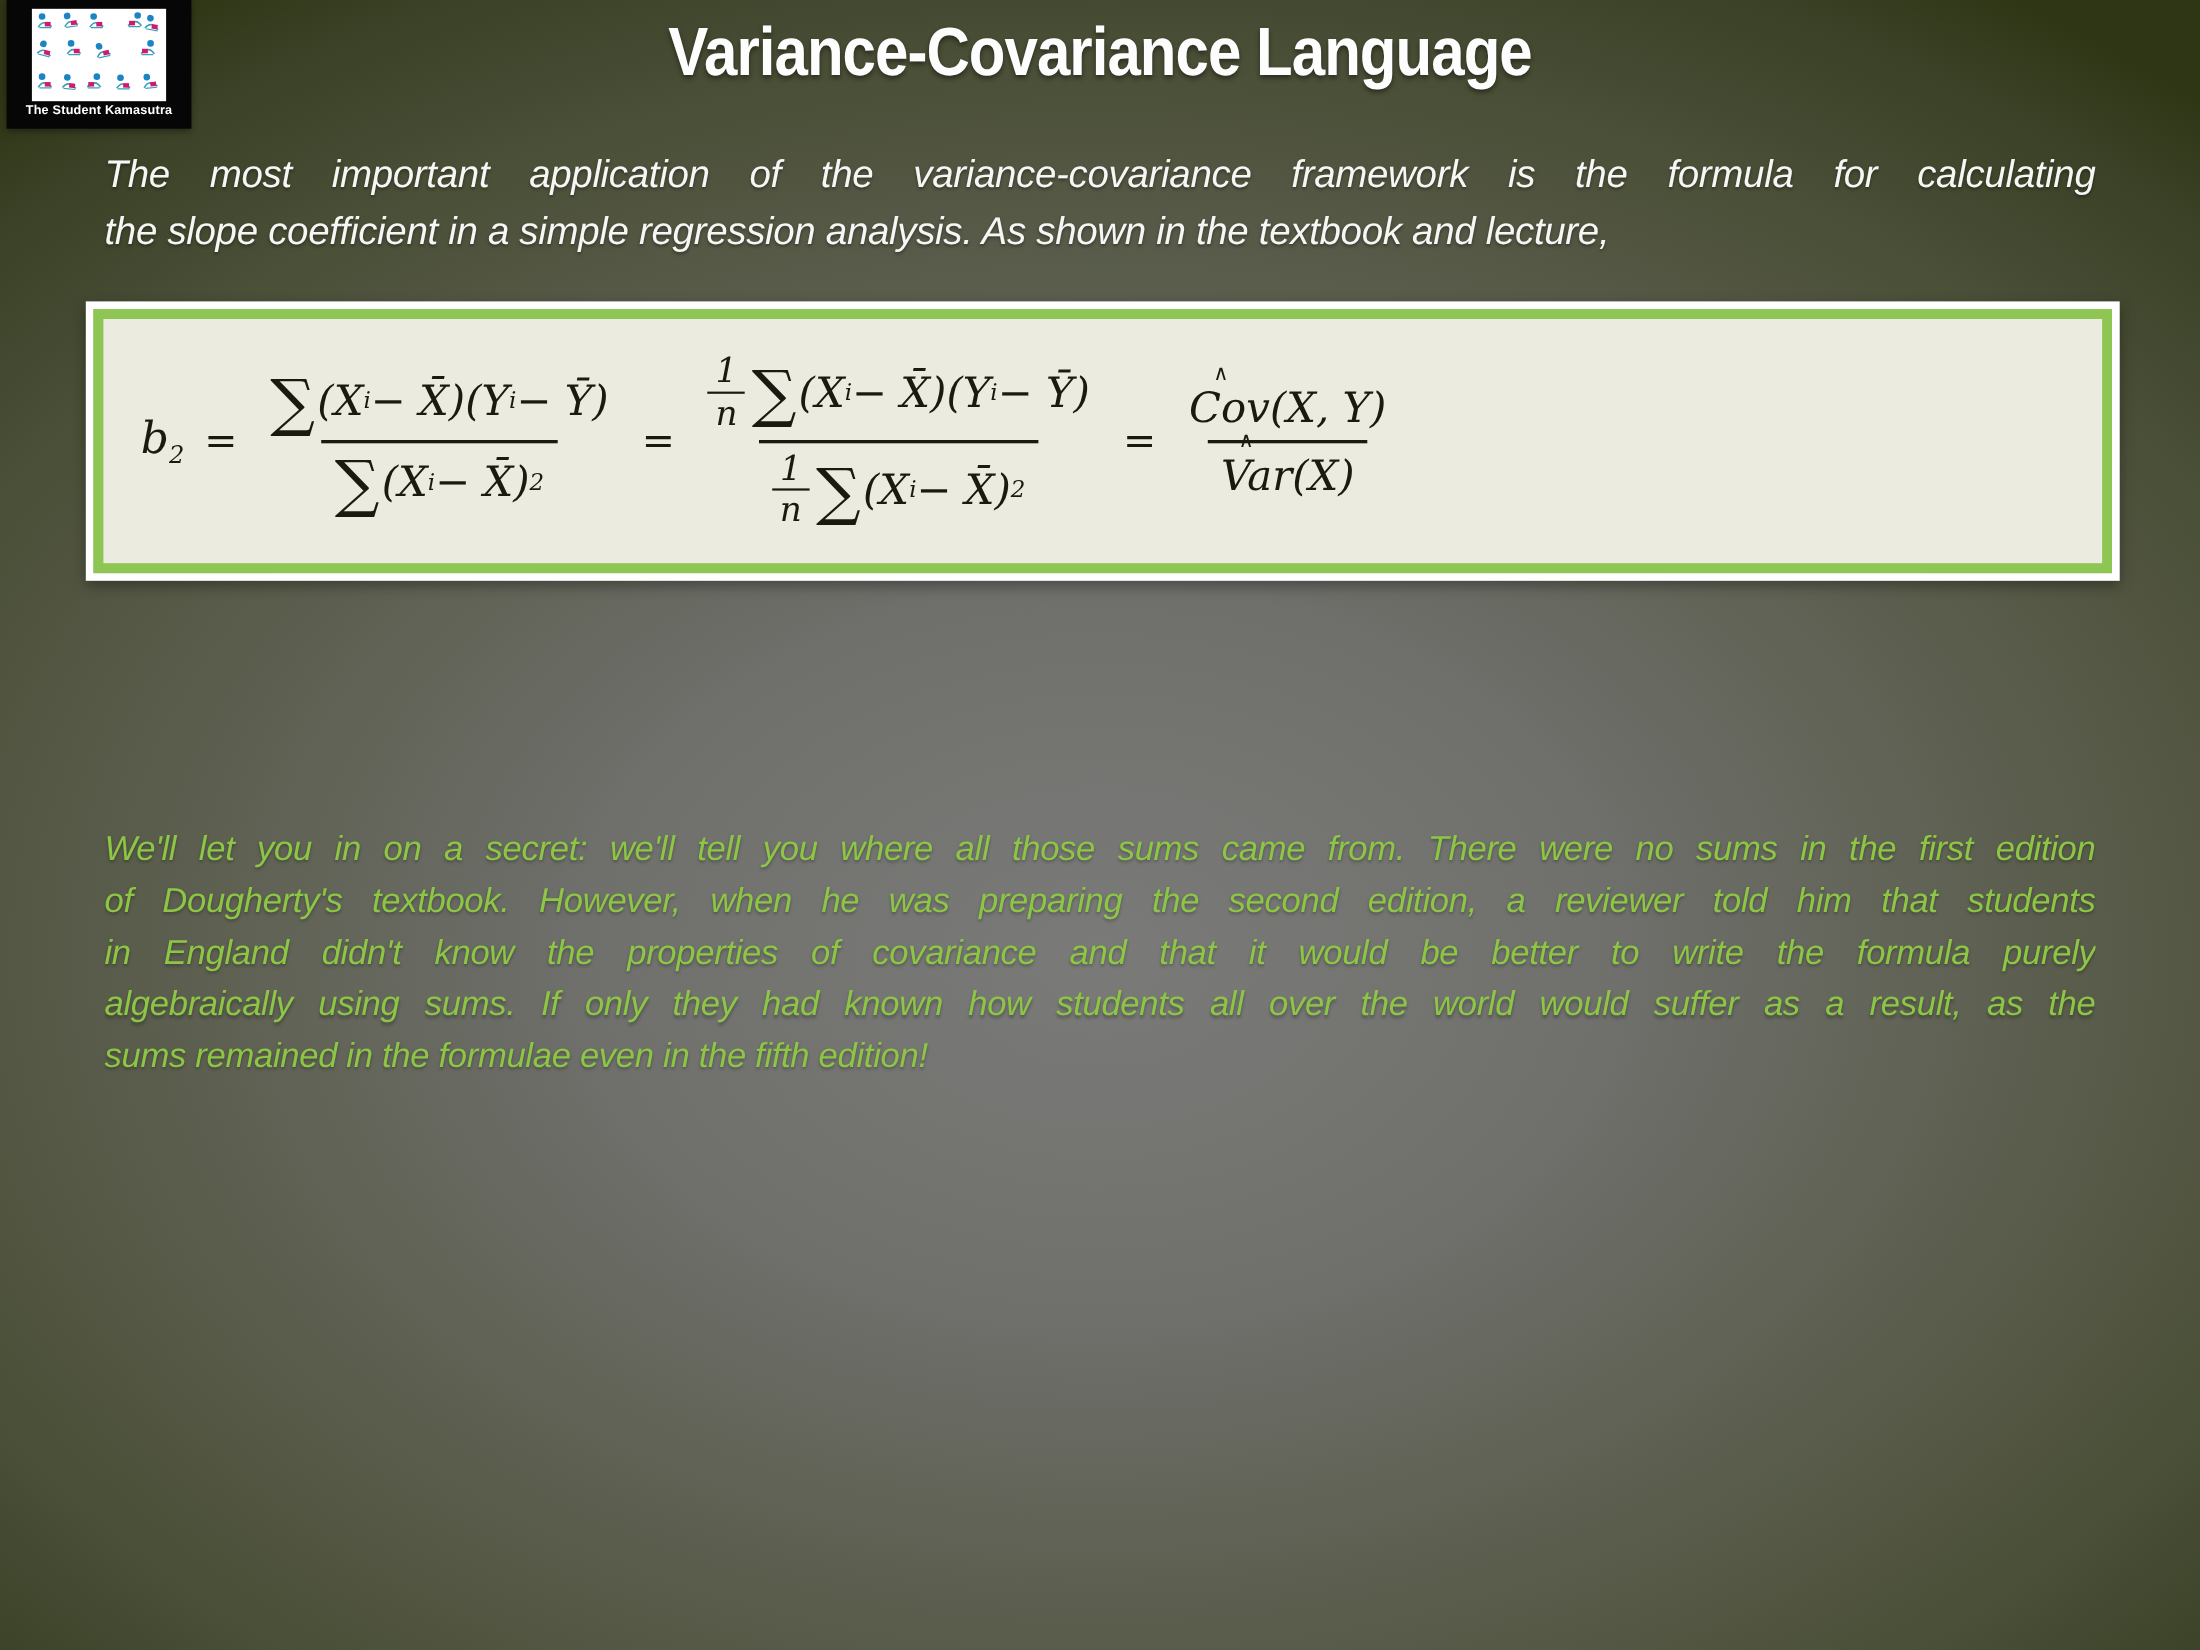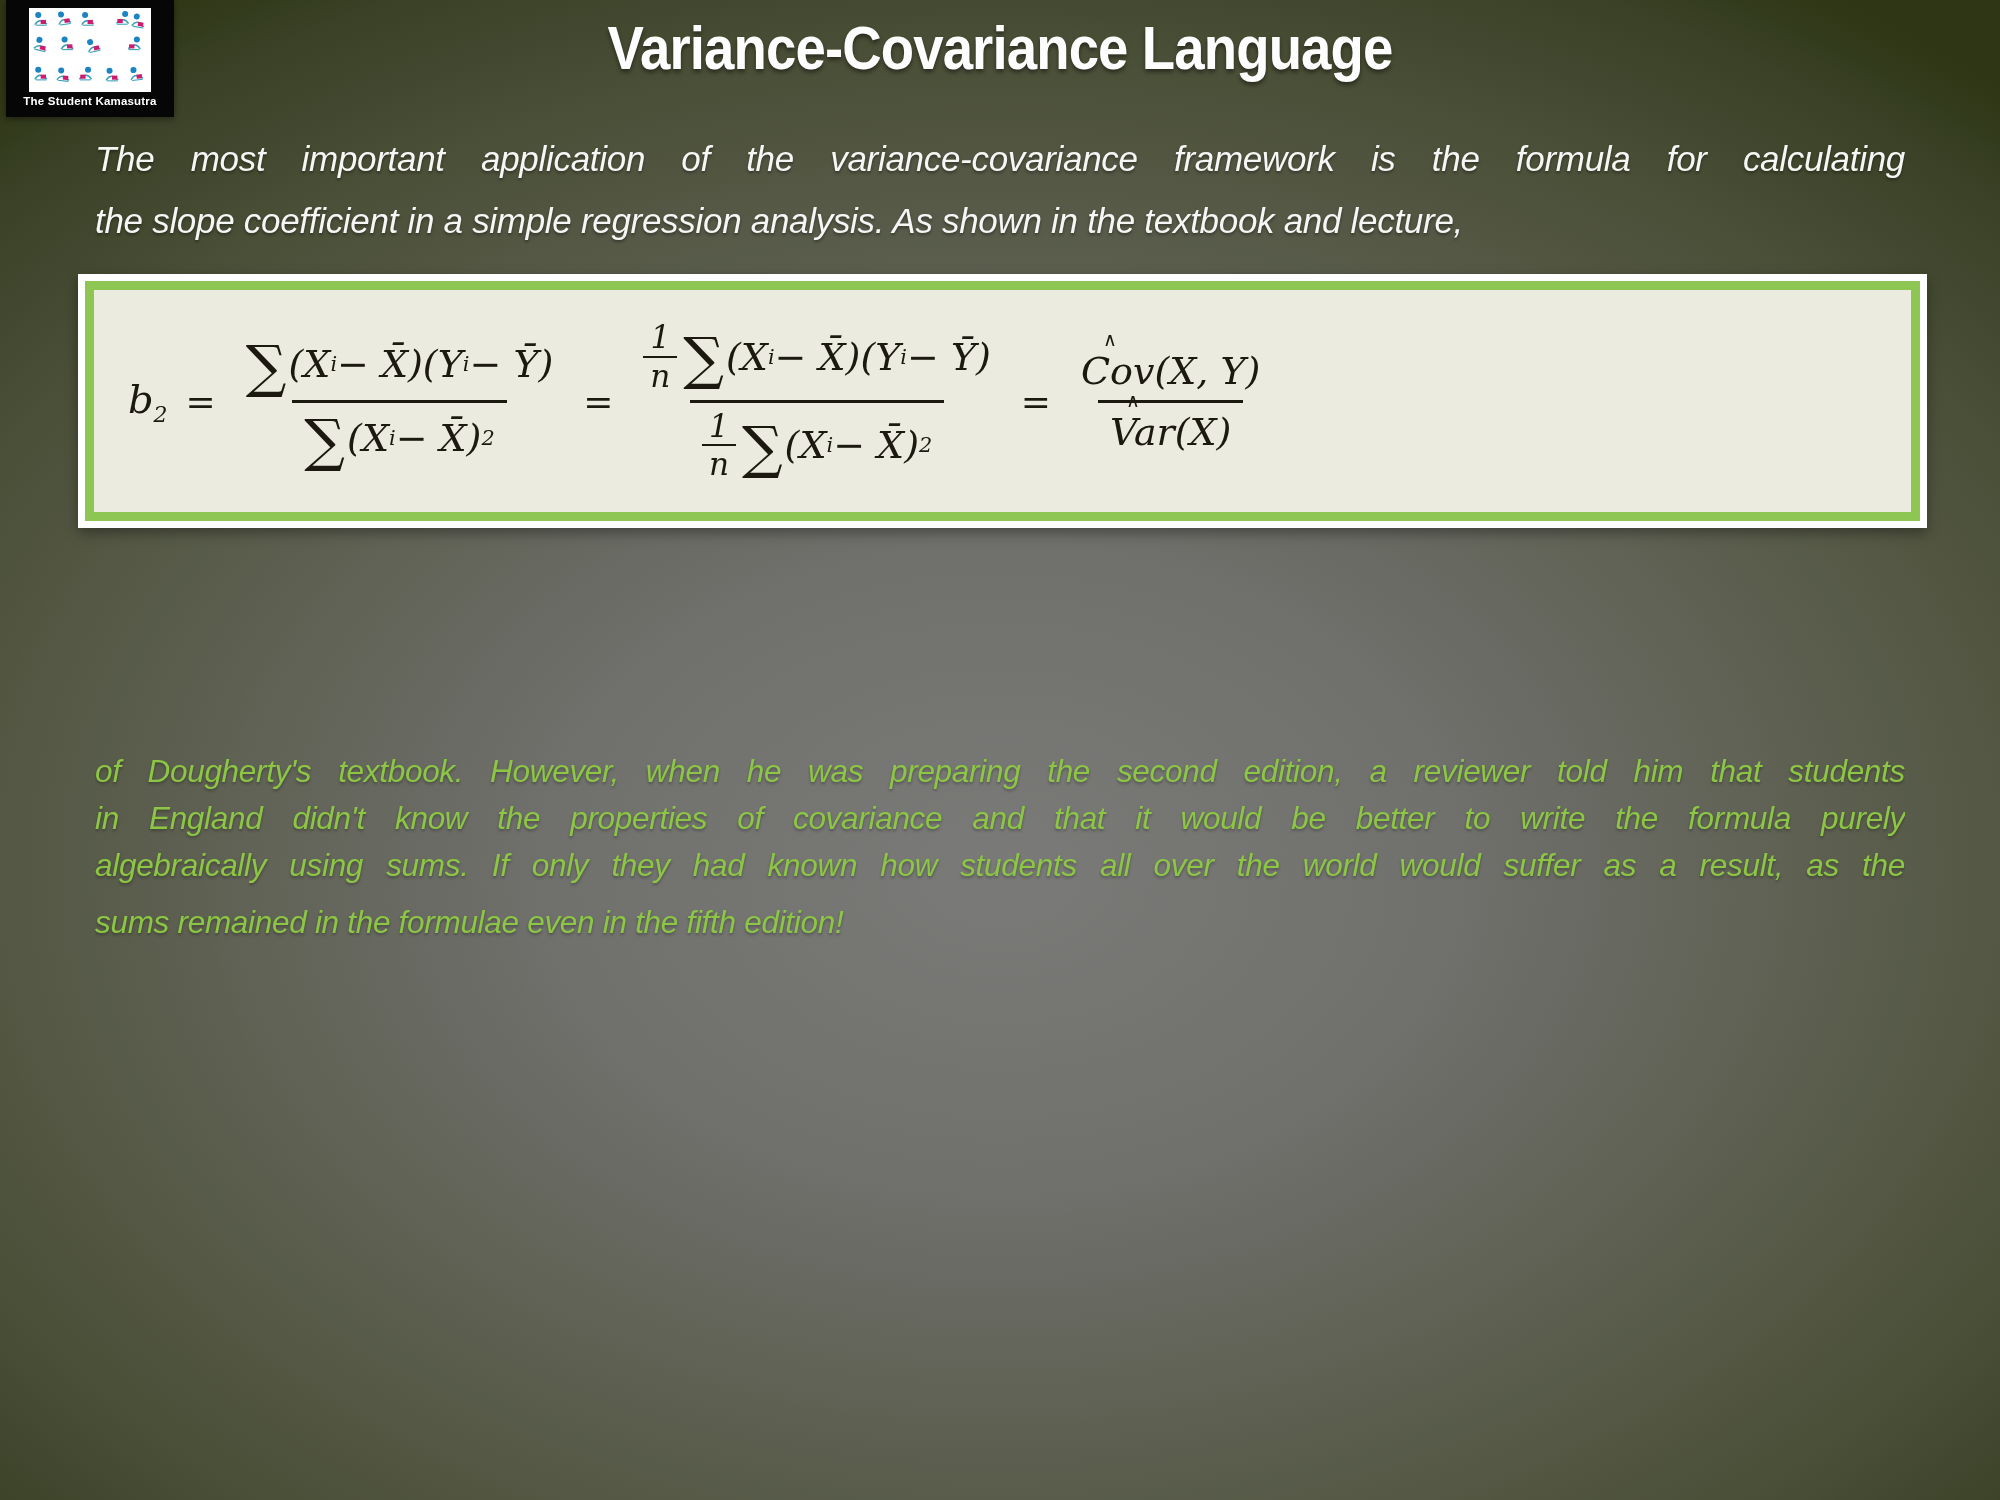--- a/index.html
+++ b/index.html
@@ -35,21 +35,21 @@
     transform:scaleX(.88);transform-origin:50% 50%;
     text-shadow:0 3px 5px rgba(0,0,0,.45);
   }
 
   
   .para{position:absolute;left:95px;width:1810px;font-style:italic;}
   .para .line{
     text-align:justify;text-align-last:justify;
     overflow:hidden;letter-spacing:-.3px;
   }
-  .para .line.last{text-align-last:left;margin-top:10px;}
+  .para .line.last{text-align-last:left;}
   .p-white{color:#f6f6f4;font-size:35px;line-height:52px;text-shadow:0 2px 3px rgba(0,0,0,.38);}
   .p-white .line{height:52px;}
   .p1{top:133px;}
   .p2{top:563px;}
   .p-green{top:748px;color:#8cc644;font-size:31.5px;line-height:47px;text-shadow:0 2px 3px rgba(0,0,0,.30);}
   .p-green .line{height:47px;}
 
   
   .formula-frame{
     position:absolute;left:78px;top:274px;width:1849px;height:254px;
@@ -186,19 +186,20 @@
               <span class="hatwrap"><span class="hat hat-var">∧</span><span>Var(X)</span></span>
             </span>
         </span>
 
       </div>
     </div>
   </div>
 
 
   <div class="para p-green">
+    <div class="line">We'll let you in on a secret: we'll tell you where all those sums came from. There were no sums in the first edition</div>
     <div class="line">of Dougherty's textbook. However, when he was preparing the second edition, a reviewer told him that students</div>
     <div class="line">in England didn't know the properties of covariance and that it would be better to write the formula purely</div>
     <div class="line">algebraically using sums. If only they had known how students all over the world would suffer as a result, as the</div>
     <div class="line last">sums remained in the formulae even in the fifth edition!</div>
   </div>
 
 </div>
 
 </body></html>

